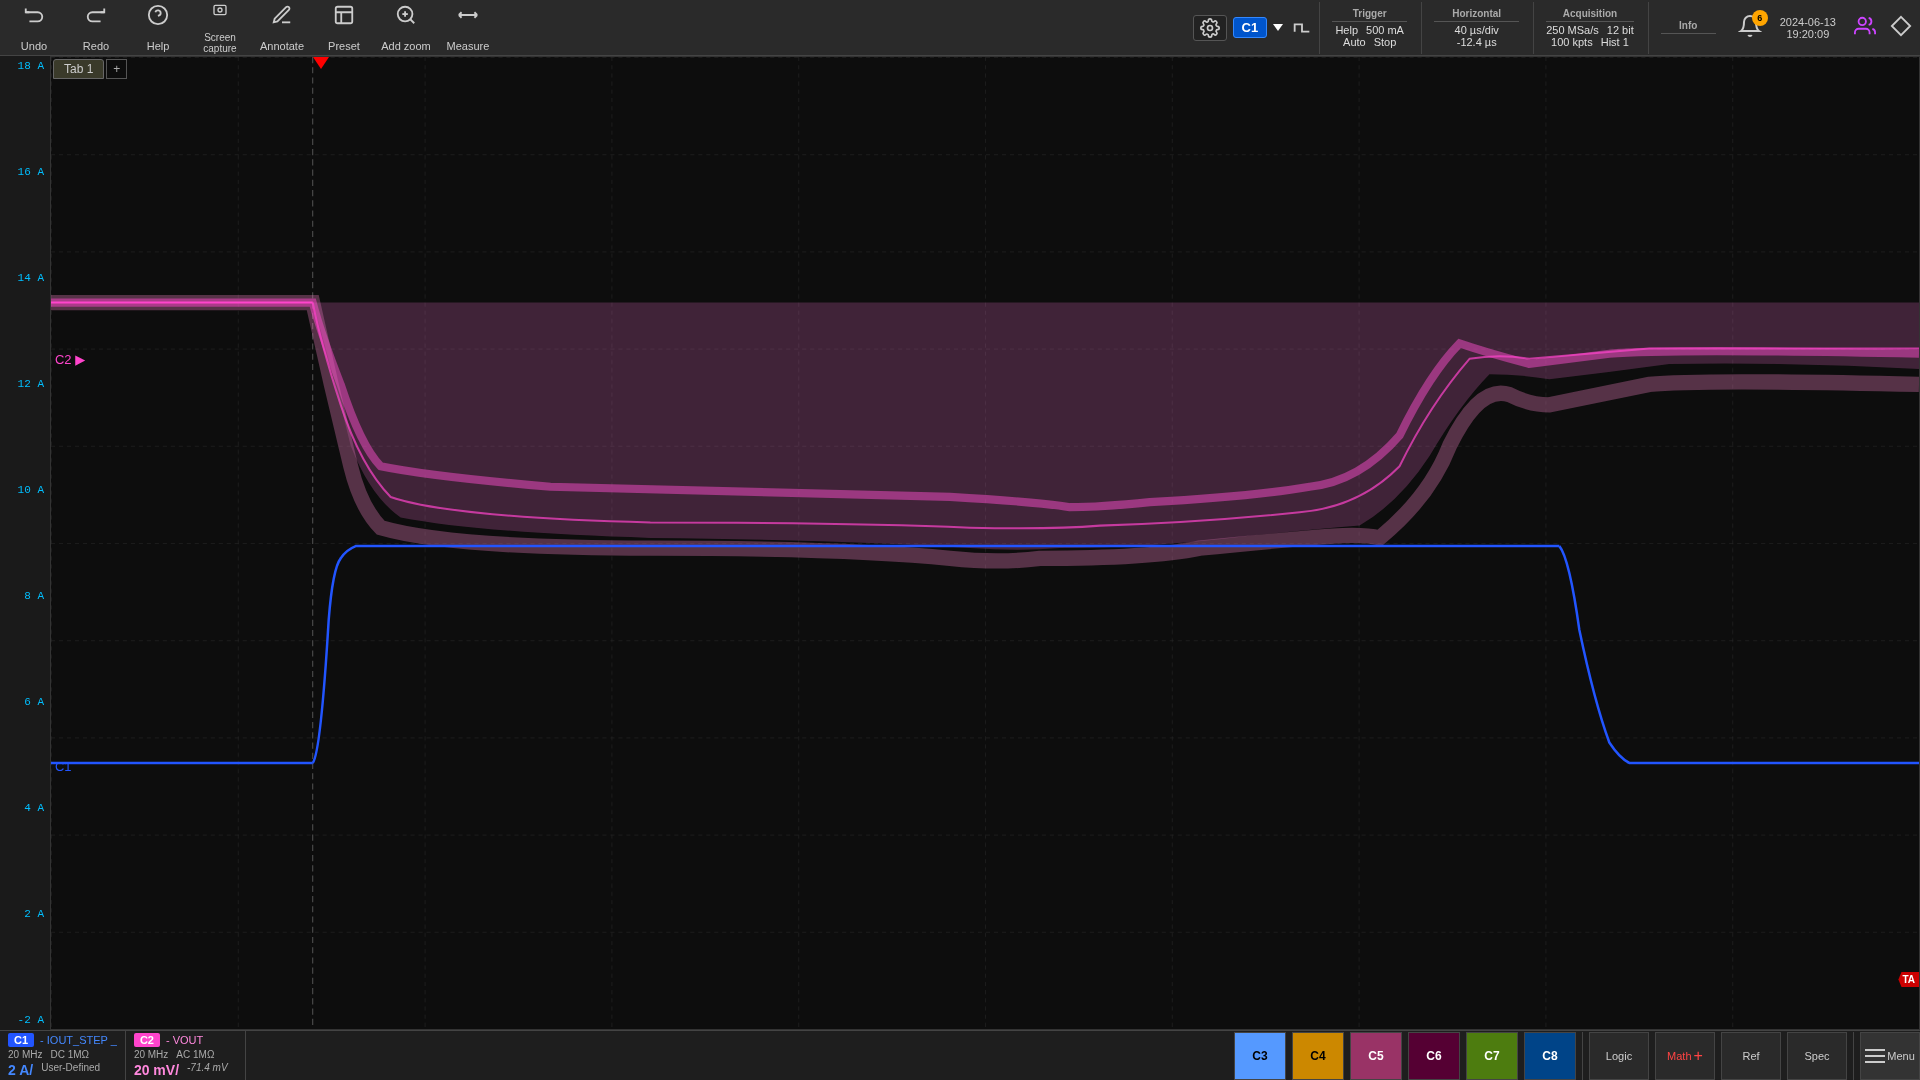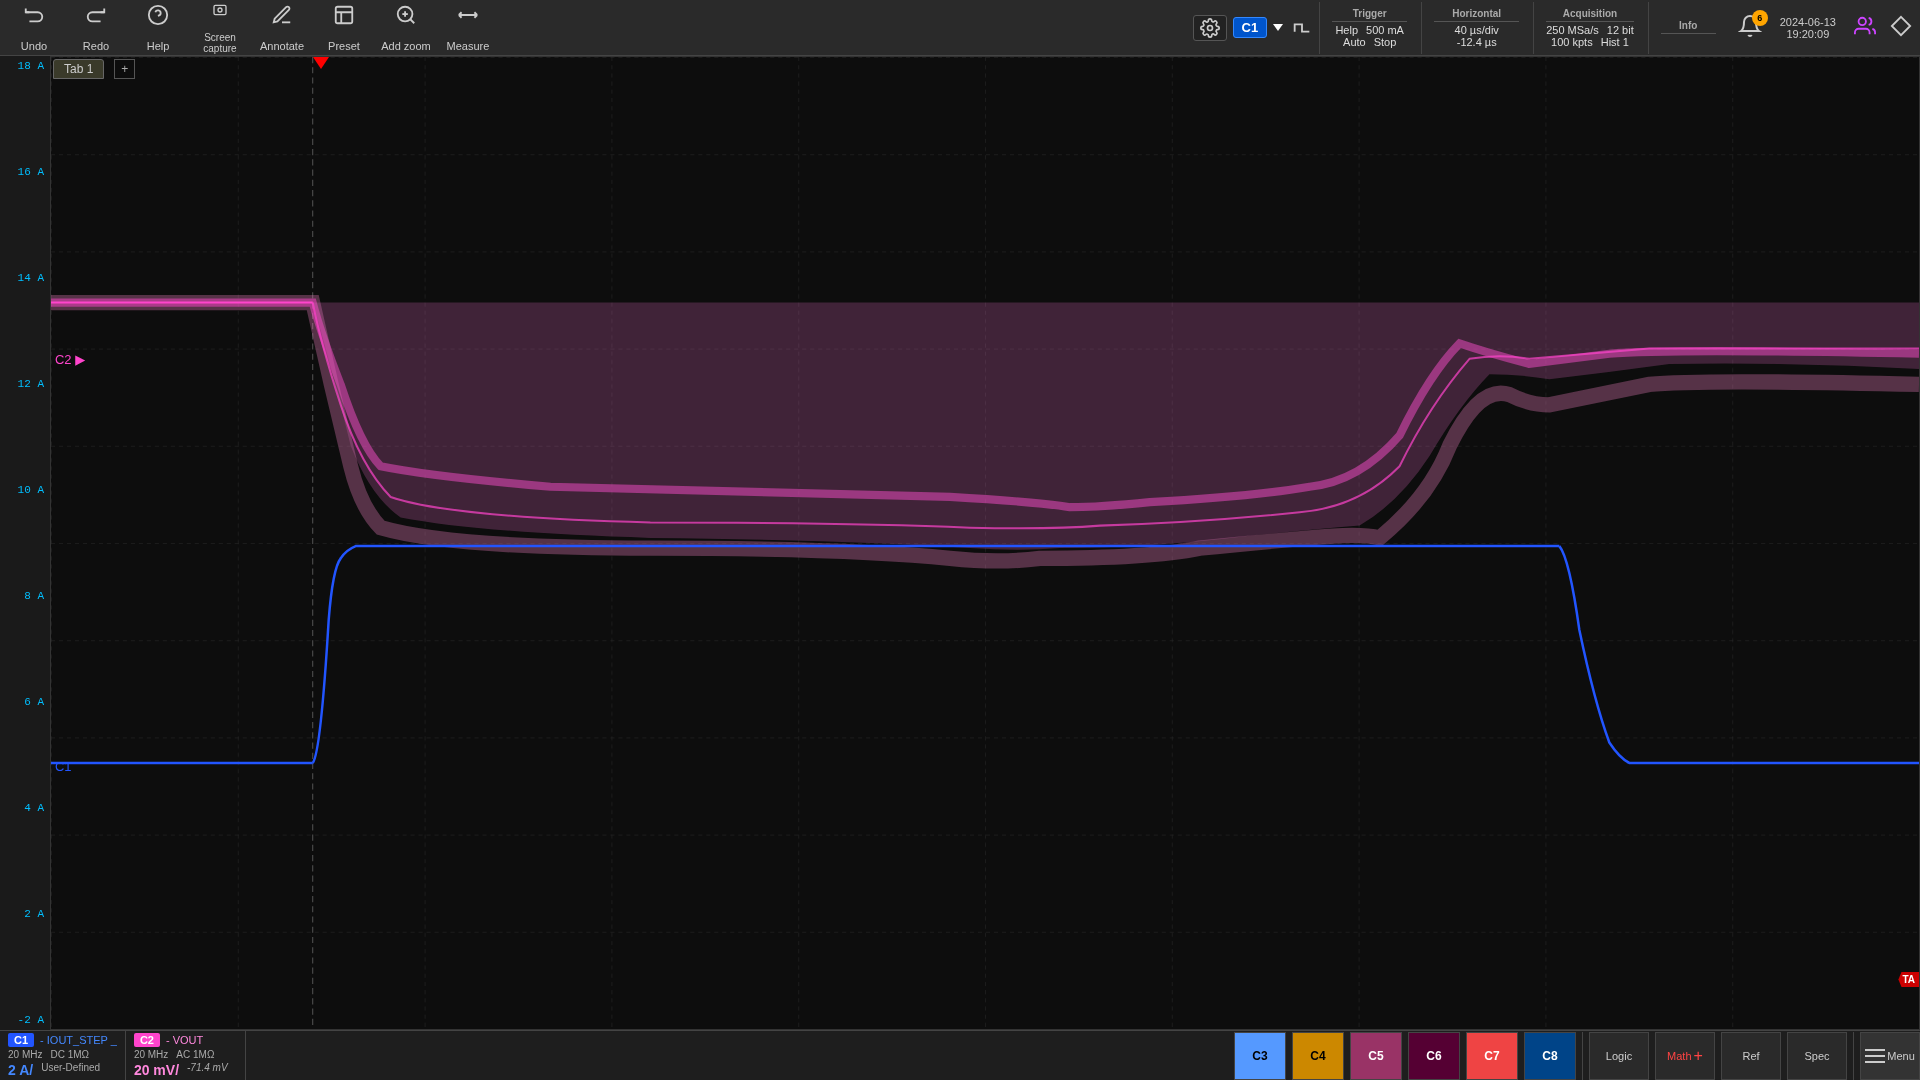--- a/index.html
+++ b/index.html
@@ -36,21 +36,21 @@
     .y-label { color: #00bfff; font-size: 11px; text-align: right; padding-right: 4px; }
     
     
     #scope-display {
       flex: 1; background: #0d0d0d; position: relative; border: 1px solid #333; overflow: hidden;
     }
     
     
     #tab-bar {
       position: absolute; top: 2px; left: 2px; z-index: 10;
-      display: flex; align-items: center; gap: 10px;
+      display: flex; align-items: center; gap: 2px;
     }
     .tab-item {
       background: #3a3a2a; border: 1px solid #666; padding: 2px 10px;
       font-size: 12px; color: #ccc; cursor: pointer; border-radius: 3px 3px 0 0;
     }
     .tab-add { background: transparent; border: 1px solid #555; padding: 2px 6px; cursor: pointer; color: #aaa; }
     
     
     #time-axis {
       position: absolute; bottom: 0; left: 0; width: 100%;
@@ -387,21 +387,21 @@
     </div>
 
     <div class="ch-color-box" style="background:#993366;color:#fff;">
       <span>C5</span>
     </div>
 
     <div class="ch-color-box" style="background:#550033;color:#fff;">
       <span>C6</span>
     </div>
 
-    <div class="ch-color-box" style="background:#ef4444;color:#fff;">
+    <div class="ch-color-box" style="background:#4d7c0f;color:#fff;">
       <span>C7</span>
     </div>
 
     <div class="ch-color-box" style="background:#004488;color:#fff;">
       <span>C8</span>
     </div>
     <div class="separator"></div>
 
     <div class="bottom-btn">
       <span class="bottom-btn-label">Logic</span>

